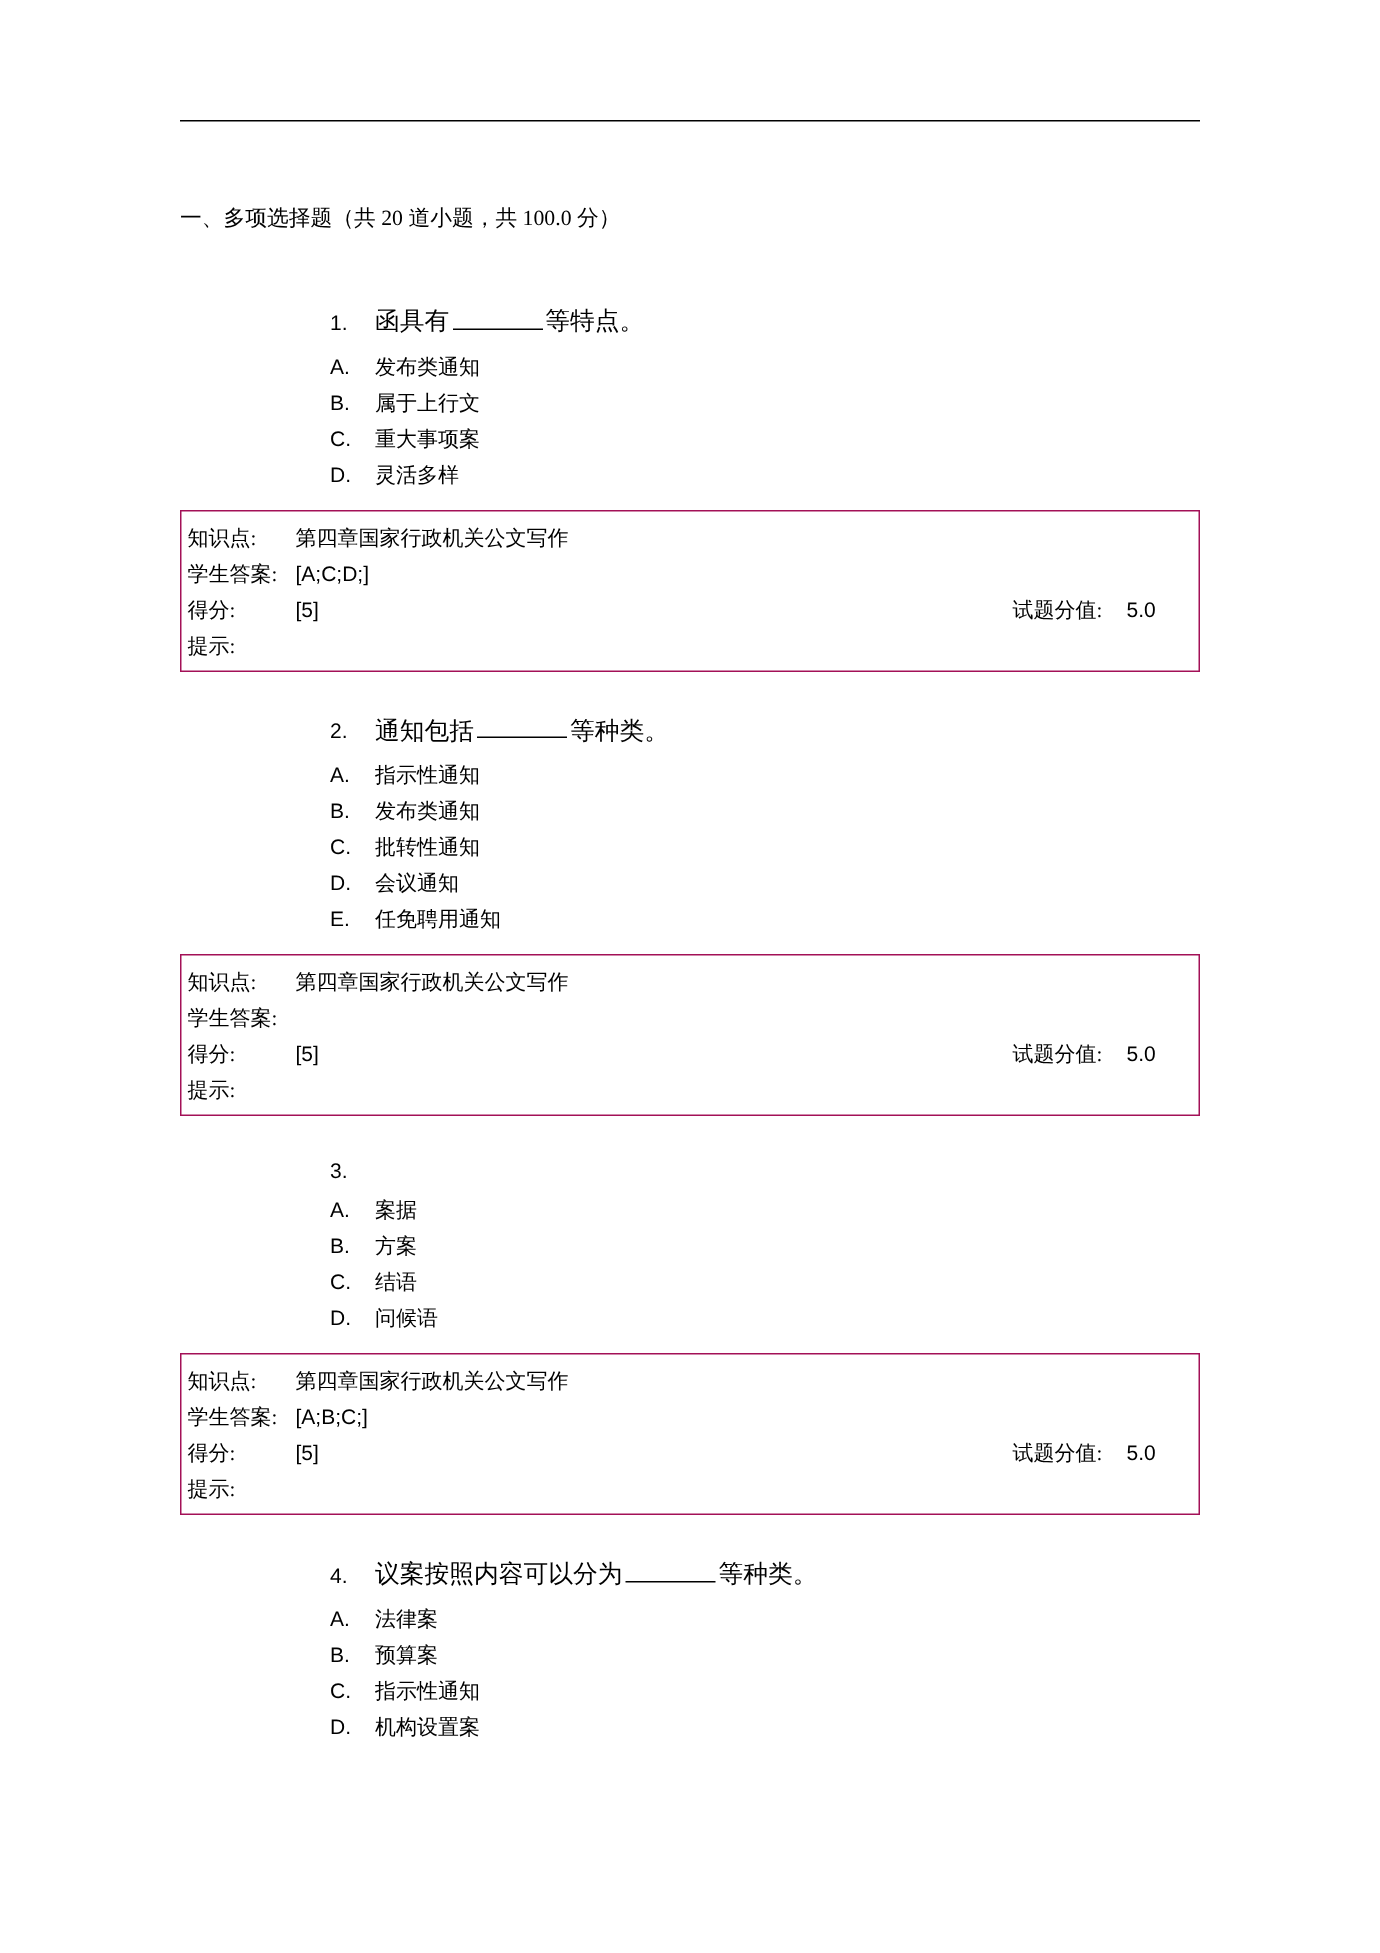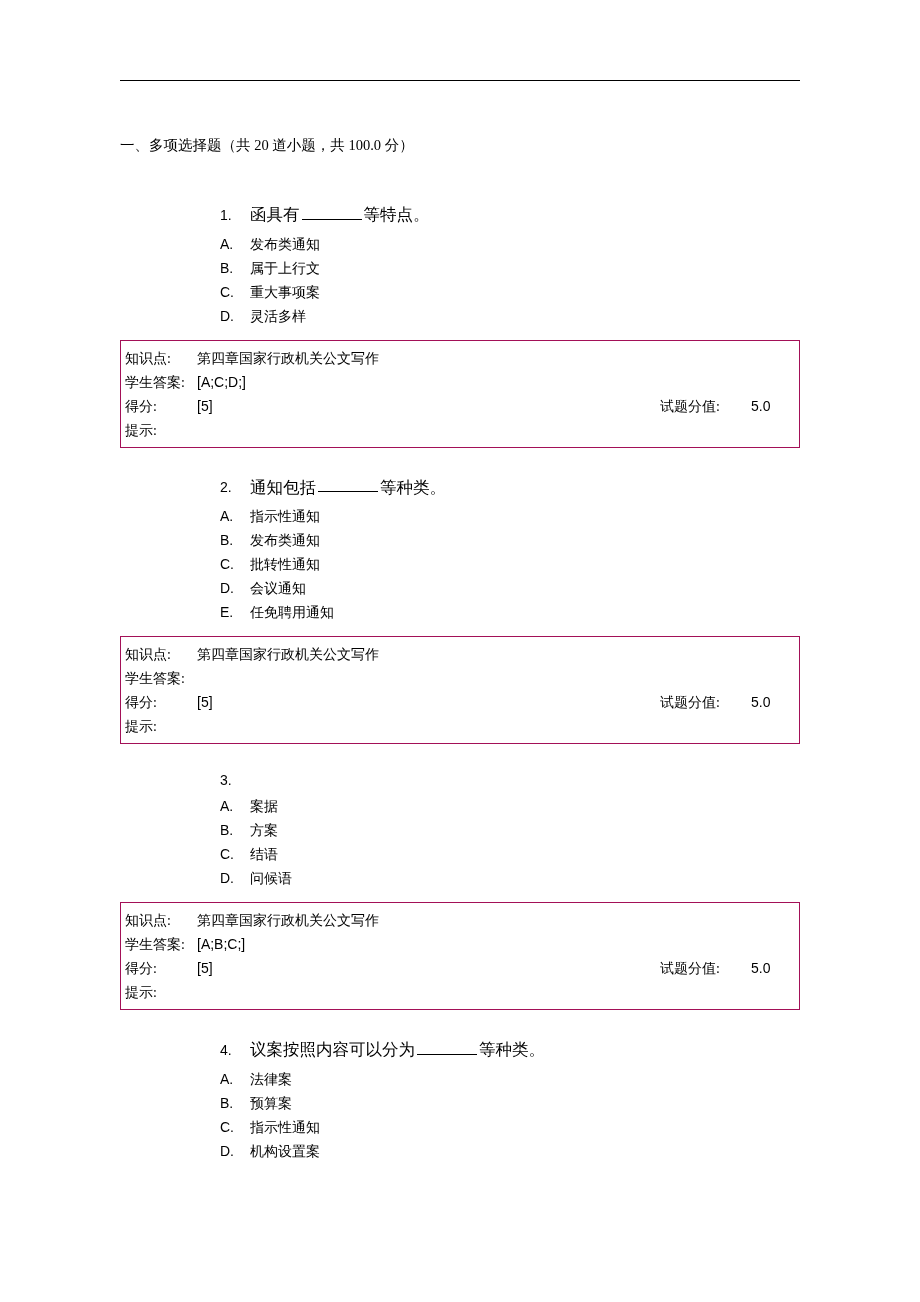--- a/index.html
+++ b/index.html
@@ -83,21 +83,21 @@
     flex: none;
   }
   .ans-val {
     font-family: Arial, sans-serif;
     flex: 1;
   }
   .ans-val.cn { font-family: inherit; }
   .score-row .ans-val { flex: 0 0 auto; }
   .score-spacer { flex: 1; }
   .score-label2 { width: 76px; flex: none; }
-  .score-val2 { font-family: Arial, sans-serif; width: 40px; flex: none; margin-left: 15px; }
+  .score-val2 { font-family: Arial, sans-serif; width: 40px; flex: none; }
 </style>
 </head>
 <body>
 
 <div class="page">
   <div class="top-line"></div>
 
   <div class="section-header">一、多项选择题（共 20 道小题，共 100.0 分）</div>
 
   <div id="questions-container">

